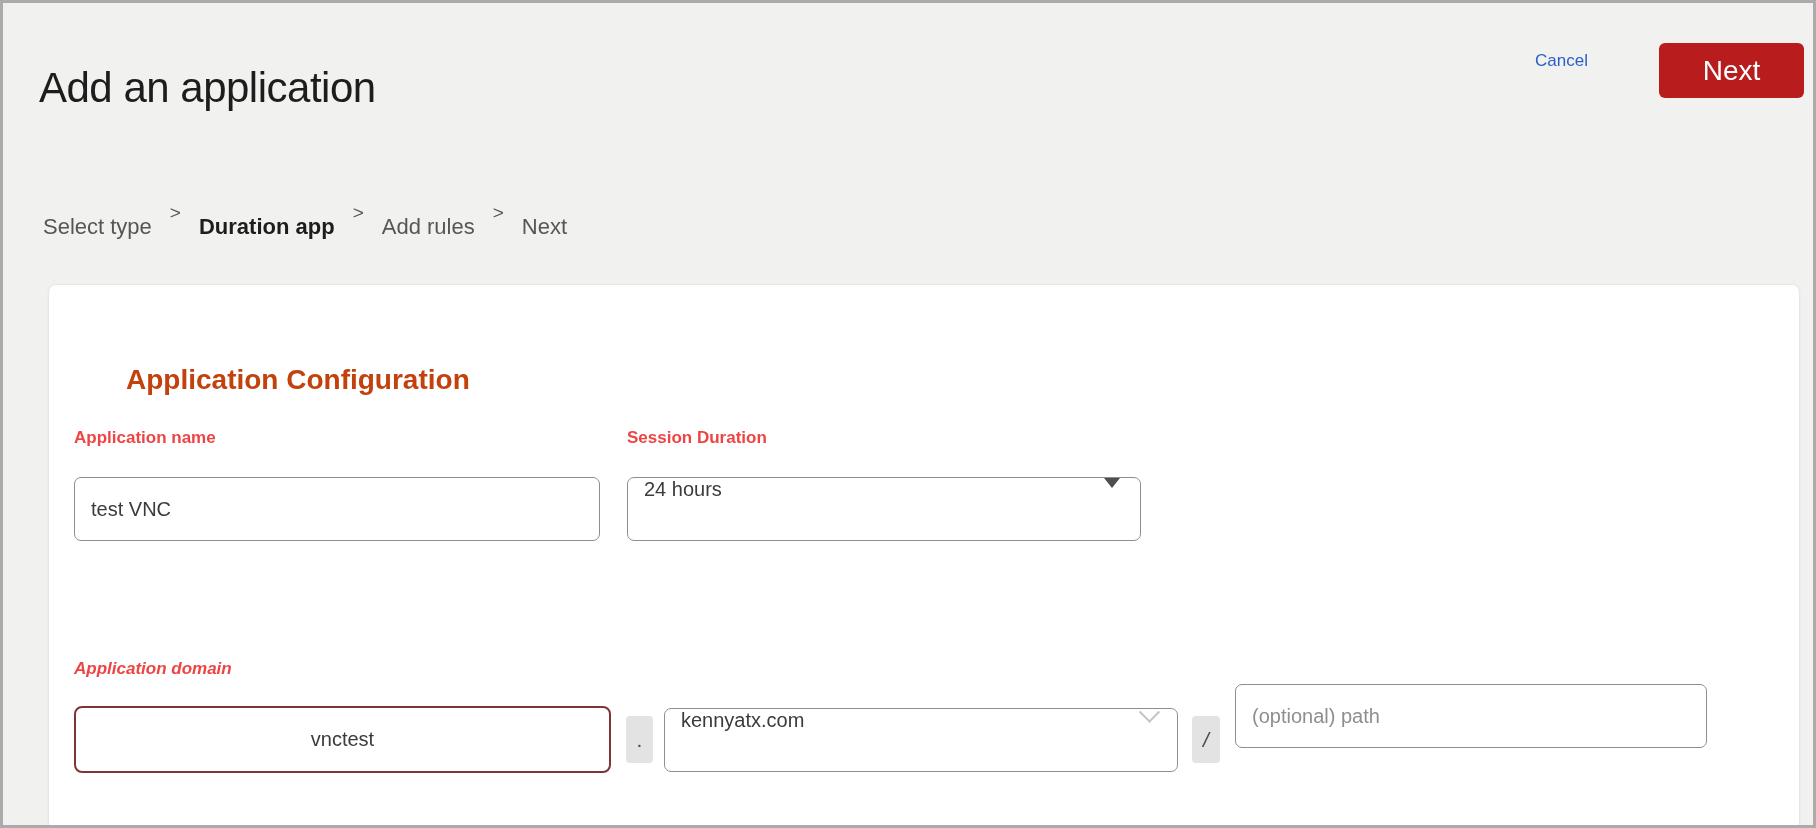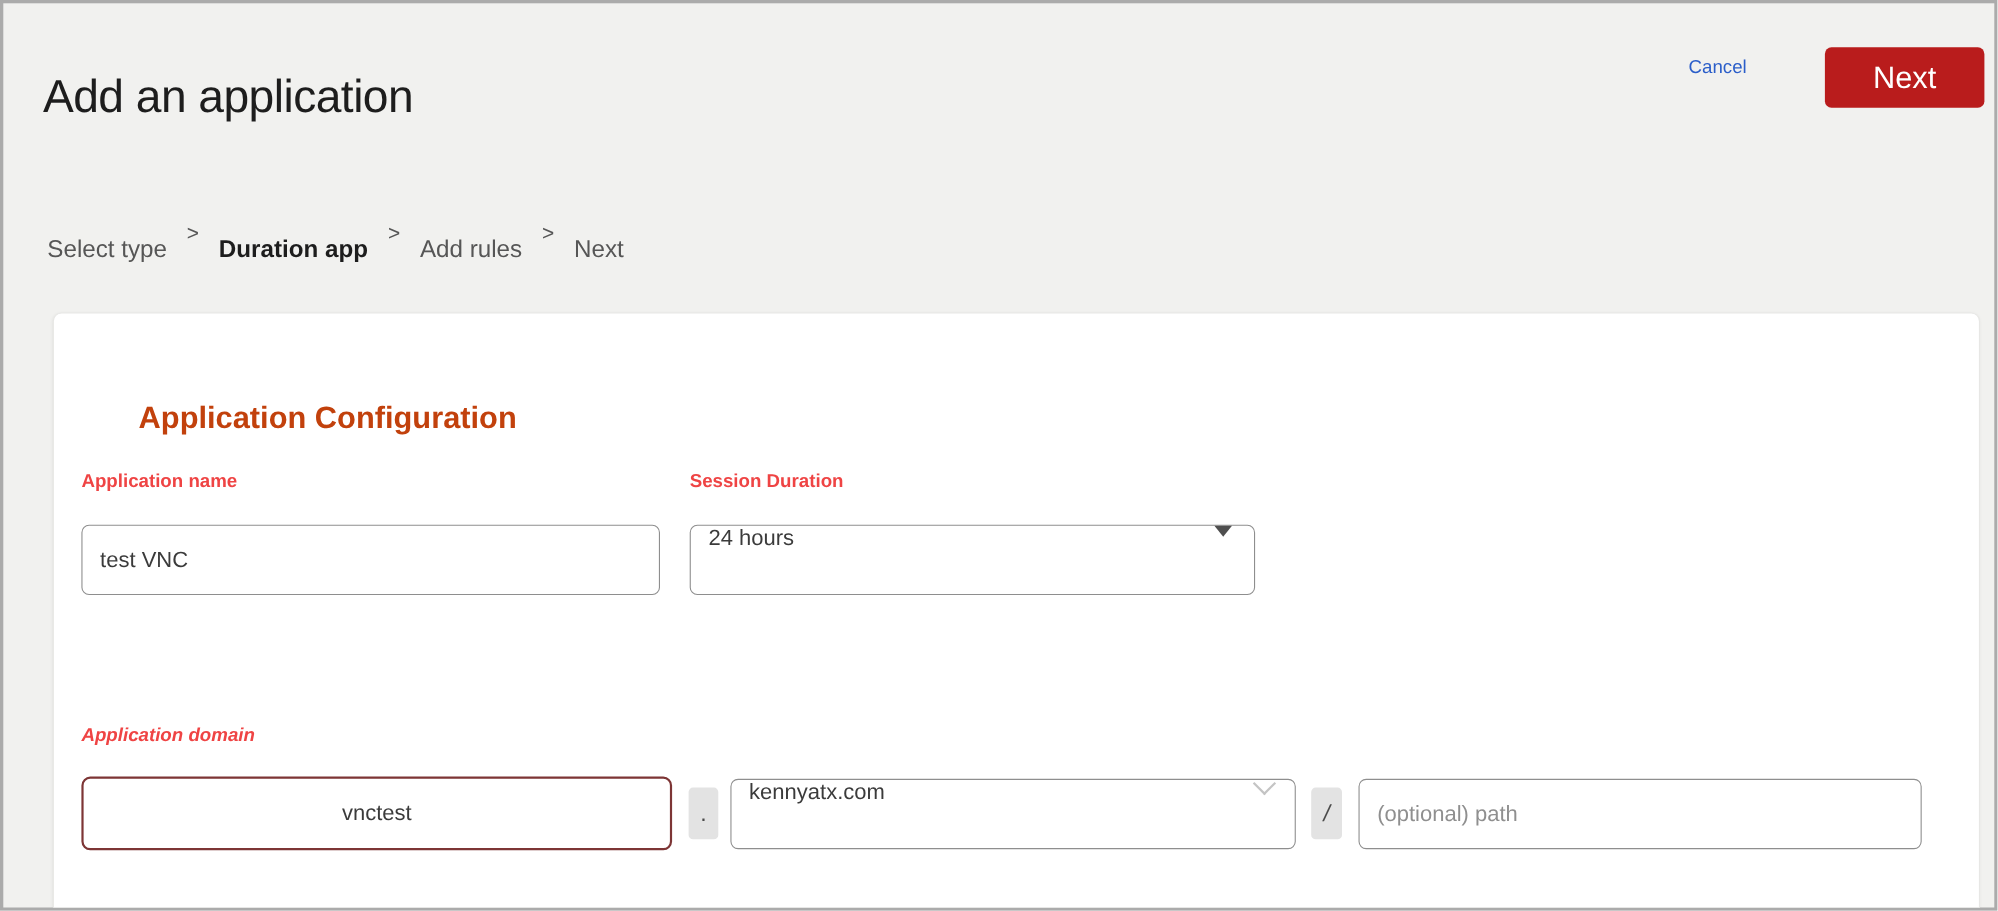--- a/index.html
+++ b/index.html
@@ -107,21 +107,21 @@
   }
   .text-input::placeholder { color: #8f8f8f; opacity: 1; }
 
   .input-name   { left: 25px;   top: 192px; width: 526px; height: 64px; }
   .input-subdomain {
     left: 25px; top: 421px; width: 537px; height: 67px;
     border: 2px solid #7d3535;
     border-radius: 8px;
     text-align: center;
   }
-  .input-path   { left: 1186px; top: 423px; width: 512px; height: 64px; }
+  .input-path   { left: 1186px; top: 399px; width: 472px; height: 64px; }
 
   .select-box {
     position: absolute;
     box-sizing: border-box;
     border: 1px solid #8e8e8e;
     border-radius: 7px;
     background: #ffffff;
     display: flex;
     align-items: flex-start;
     justify-content: space-between;

